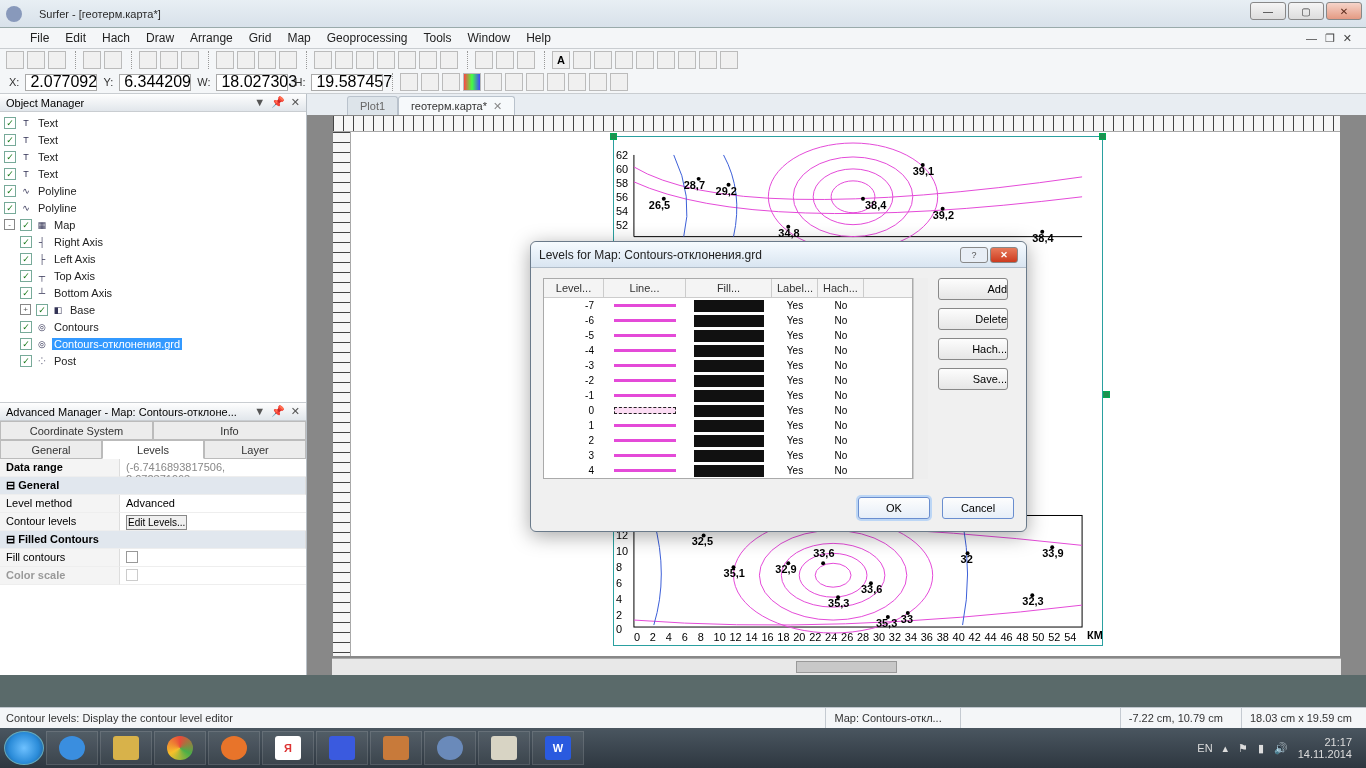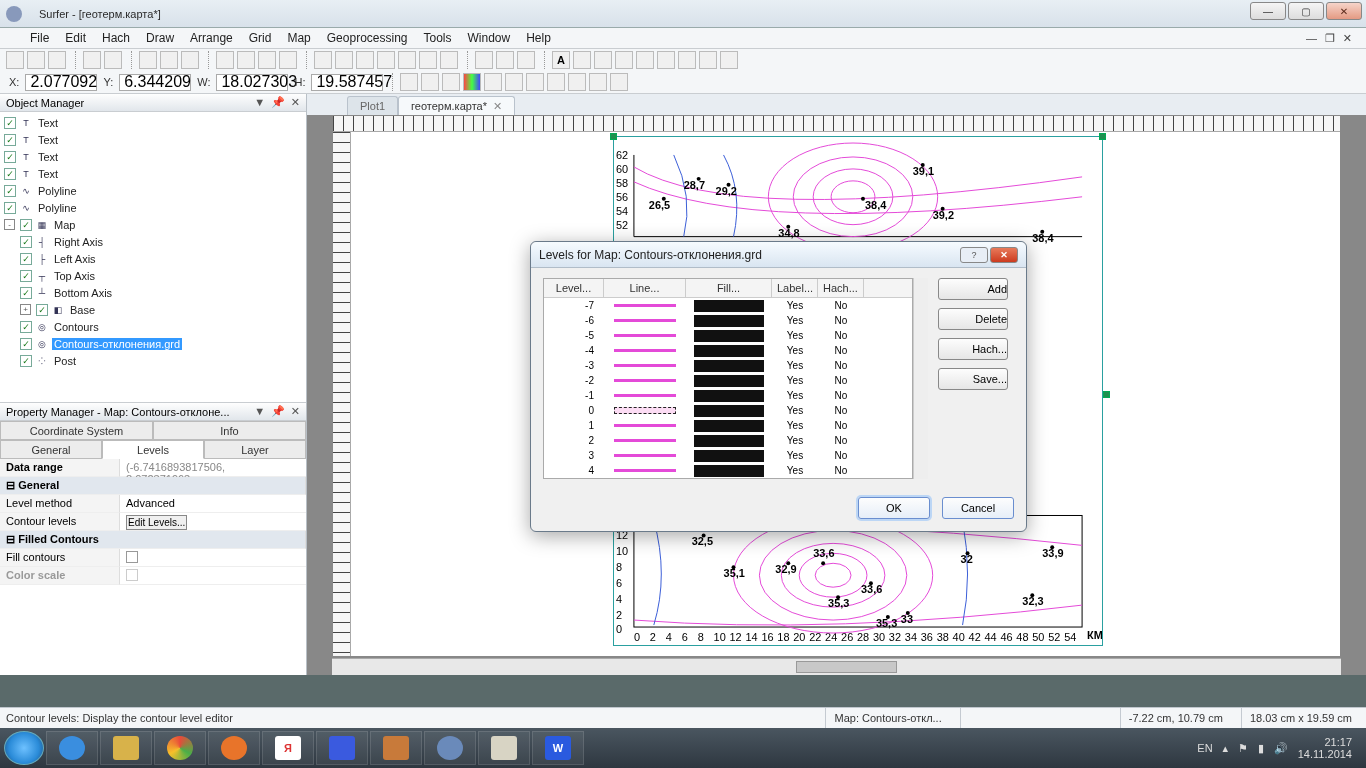--- a/index.html
+++ b/index.html
@@ -271,21 +271,21 @@
         </div>
         <div class="node ind1">
           <span class="chk">✓</span>
           <span class="tiny">⁘</span>
           <span class="nl">Post</span>
         </div>
       </div>
 
     <div class="prop">
       <div class="panel-hdr">
-        <span>Property Manager - Map: Contours-отклоне...</span>
+        <span>Advanced Manager - Map: Contours-отклоне...</span>
         <span class="hicons">
             <span>▼</span>
             <span>📌</span>
             <span>✕</span>
           </span>
       </div>
       <div class="tabs">
         <div class="tab">Coordinate System</div>
         <div class="tab">Info</div>
       </div>

